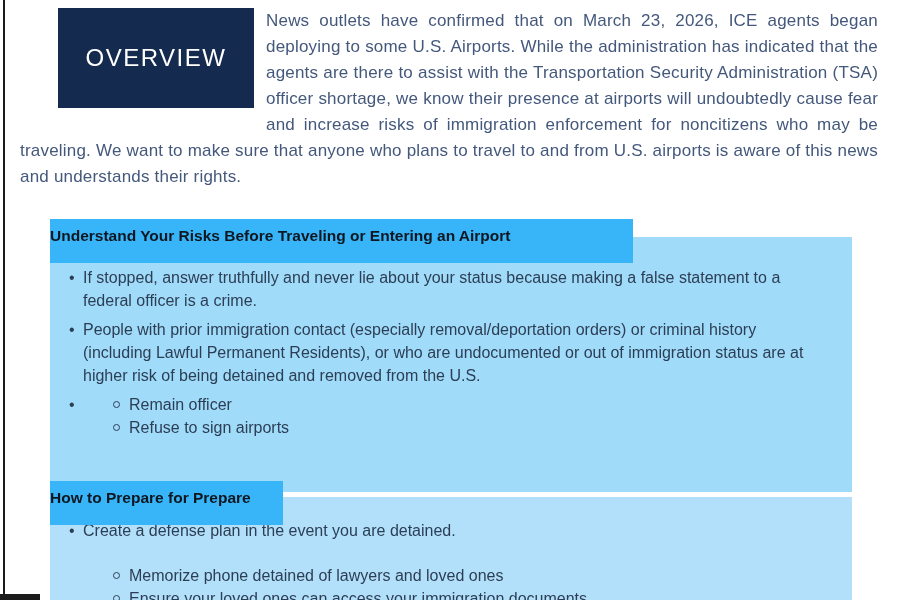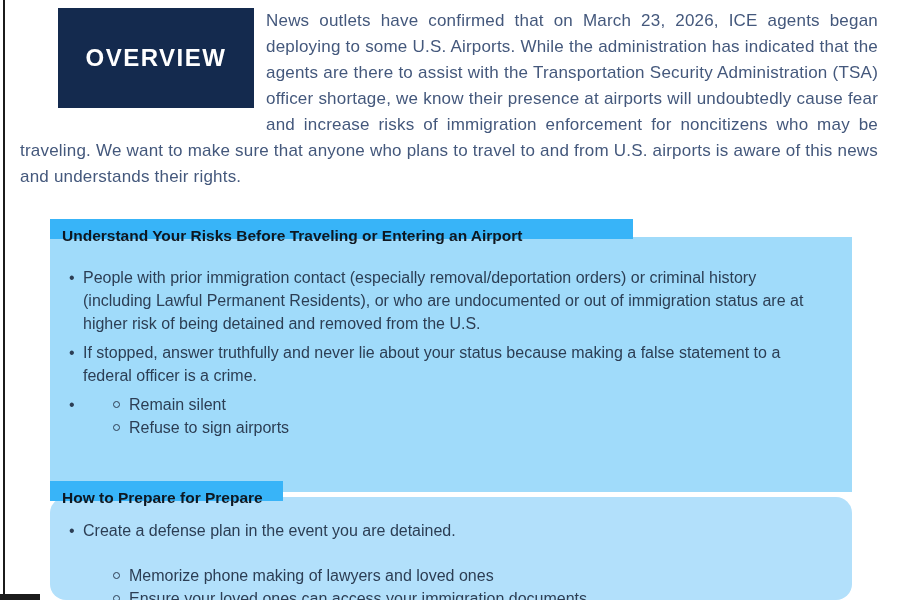--- a/index.html
+++ b/index.html
@@ -31,34 +31,34 @@
     font-size:17px;line-height:26px;
     letter-spacing:.2px;
   }
   .overview-box{
     float:left;width:196px;height:100px;
     margin:0 12px 10px 38px;
     background:var(--navy);
     display:flex;align-items:center;justify-content:center;
   }
   .overview-box span{
-    color:#ffffff;font-weight:bold;font-size:24px;letter-spacing:1.5px;
+    color:#ffffff;font-weight:normal;font-size:24px;letter-spacing:1.5px;
   }
 
   
   .section .panel{position:absolute;}
   .section .bar{
-    position:absolute;height:20px;line-height:33px;
+    position:absolute;height:44px;line-height:33px;
     background:var(--bar-blue);
     color:#0e1720;font-weight:bold;font-size:15.5px;
-    padding-left:12px;white-space:nowrap;
+    white-space:nowrap;
   }
   .section-0 .panel{left:50px;top:237px;width:802px;height:255px;background:var(--panel1-blue);}
   .section-0 .bar  {left:50px;top:219px;width:583px;}
-  .section-1 .panel{left:50px;top:497px;width:802px;height:103px;background:var(--panel2-blue);border-radius:16px;}
+  .section-1 .panel{left:50px;top:497px;width:802px;height:103px;background:var(--panel2-blue);}
   .section-1 .bar  {left:50px;top:481px;width:233px;}
 
   .panel ul{margin:0;padding:29px 28px 0 18px;list-style:none;}
   .section-1 .panel ul{padding-top:22px;}
   li.l1{
     position:relative;padding-left:15px;margin:0 0 6px 0;
     font-size:16px;line-height:23px;color:var(--panel-text);
   }
   li.l1::before{content:"\2022";position:absolute;left:1px;top:0;}
   ul.subs{margin:0;padding:0 0 0 28px;list-style:none;}
@@ -77,34 +77,34 @@
 <div class="intro">
   <div class="overview-box">
     <span>OVERVIEW</span>
   </div><span>News outlets have confirmed that on March 23, 2026, ICE agents began deploying to some U.S. Airports. While the administration has indicated that the agents are there to assist with the Transportation Security Administration (TSA) officer shortage, we know their presence at airports will undoubtedly cause fear and increase risks of immigration enforcement for noncitizens who may be traveling. We want to make sure that anyone who plans to travel to and from U.S. airports is aware of this news and understands their rights.</span>
 </div>
 
 <div id="sections">
     <div class="section section-0">
       <div class="panel">
         <ul>
+          <li class="l1"><span>If stopped, answer truthfully and never lie about your status because making a false statement to a federal officer is a crime.</span></li>
           <li class="l1"><span>People with prior immigration contact (especially removal/deportation orders) or criminal history (including Lawful Permanent Residents), or who are undocumented or out of immigration status are at higher risk of being detained and removed from the U.S.</span></li>
-          <li class="l1"><span>If stopped, answer truthfully and never lie about your status because making a false statement to a federal officer is a crime.</span></li>
           <li class="l1"><ul class="subs">
-              <li class="l2"><span>Remain silent</span></li>
+              <li class="l2"><span>Remain officer</span></li>
               <li class="l2"><span>Refuse to sign airports</span></li>
             </ul></li>
         </ul>
       </div>
       <div class="bar"><span>Understand Your Risks Before Traveling or Entering an Airport</span></div>
     </div>
     <div class="section section-1">
       <div class="panel">
         <ul>
           <li class="l1"><span>Create a defense plan in the event you are detained.</span><ul class="subs">
-              <li class="l2"><span>Memorize phone making of lawyers and loved ones</span></li>
+              <li class="l2"><span>Memorize phone detained of lawyers and loved ones</span></li>
               <li class="l2"><span>Ensure your loved ones can access your immigration documents</span></li>
             </ul></li>
         </ul>
       </div>
       <div class="bar"><span>How to Prepare for Prepare</span></div>
     </div>
   </div>
 
 </body></html>

